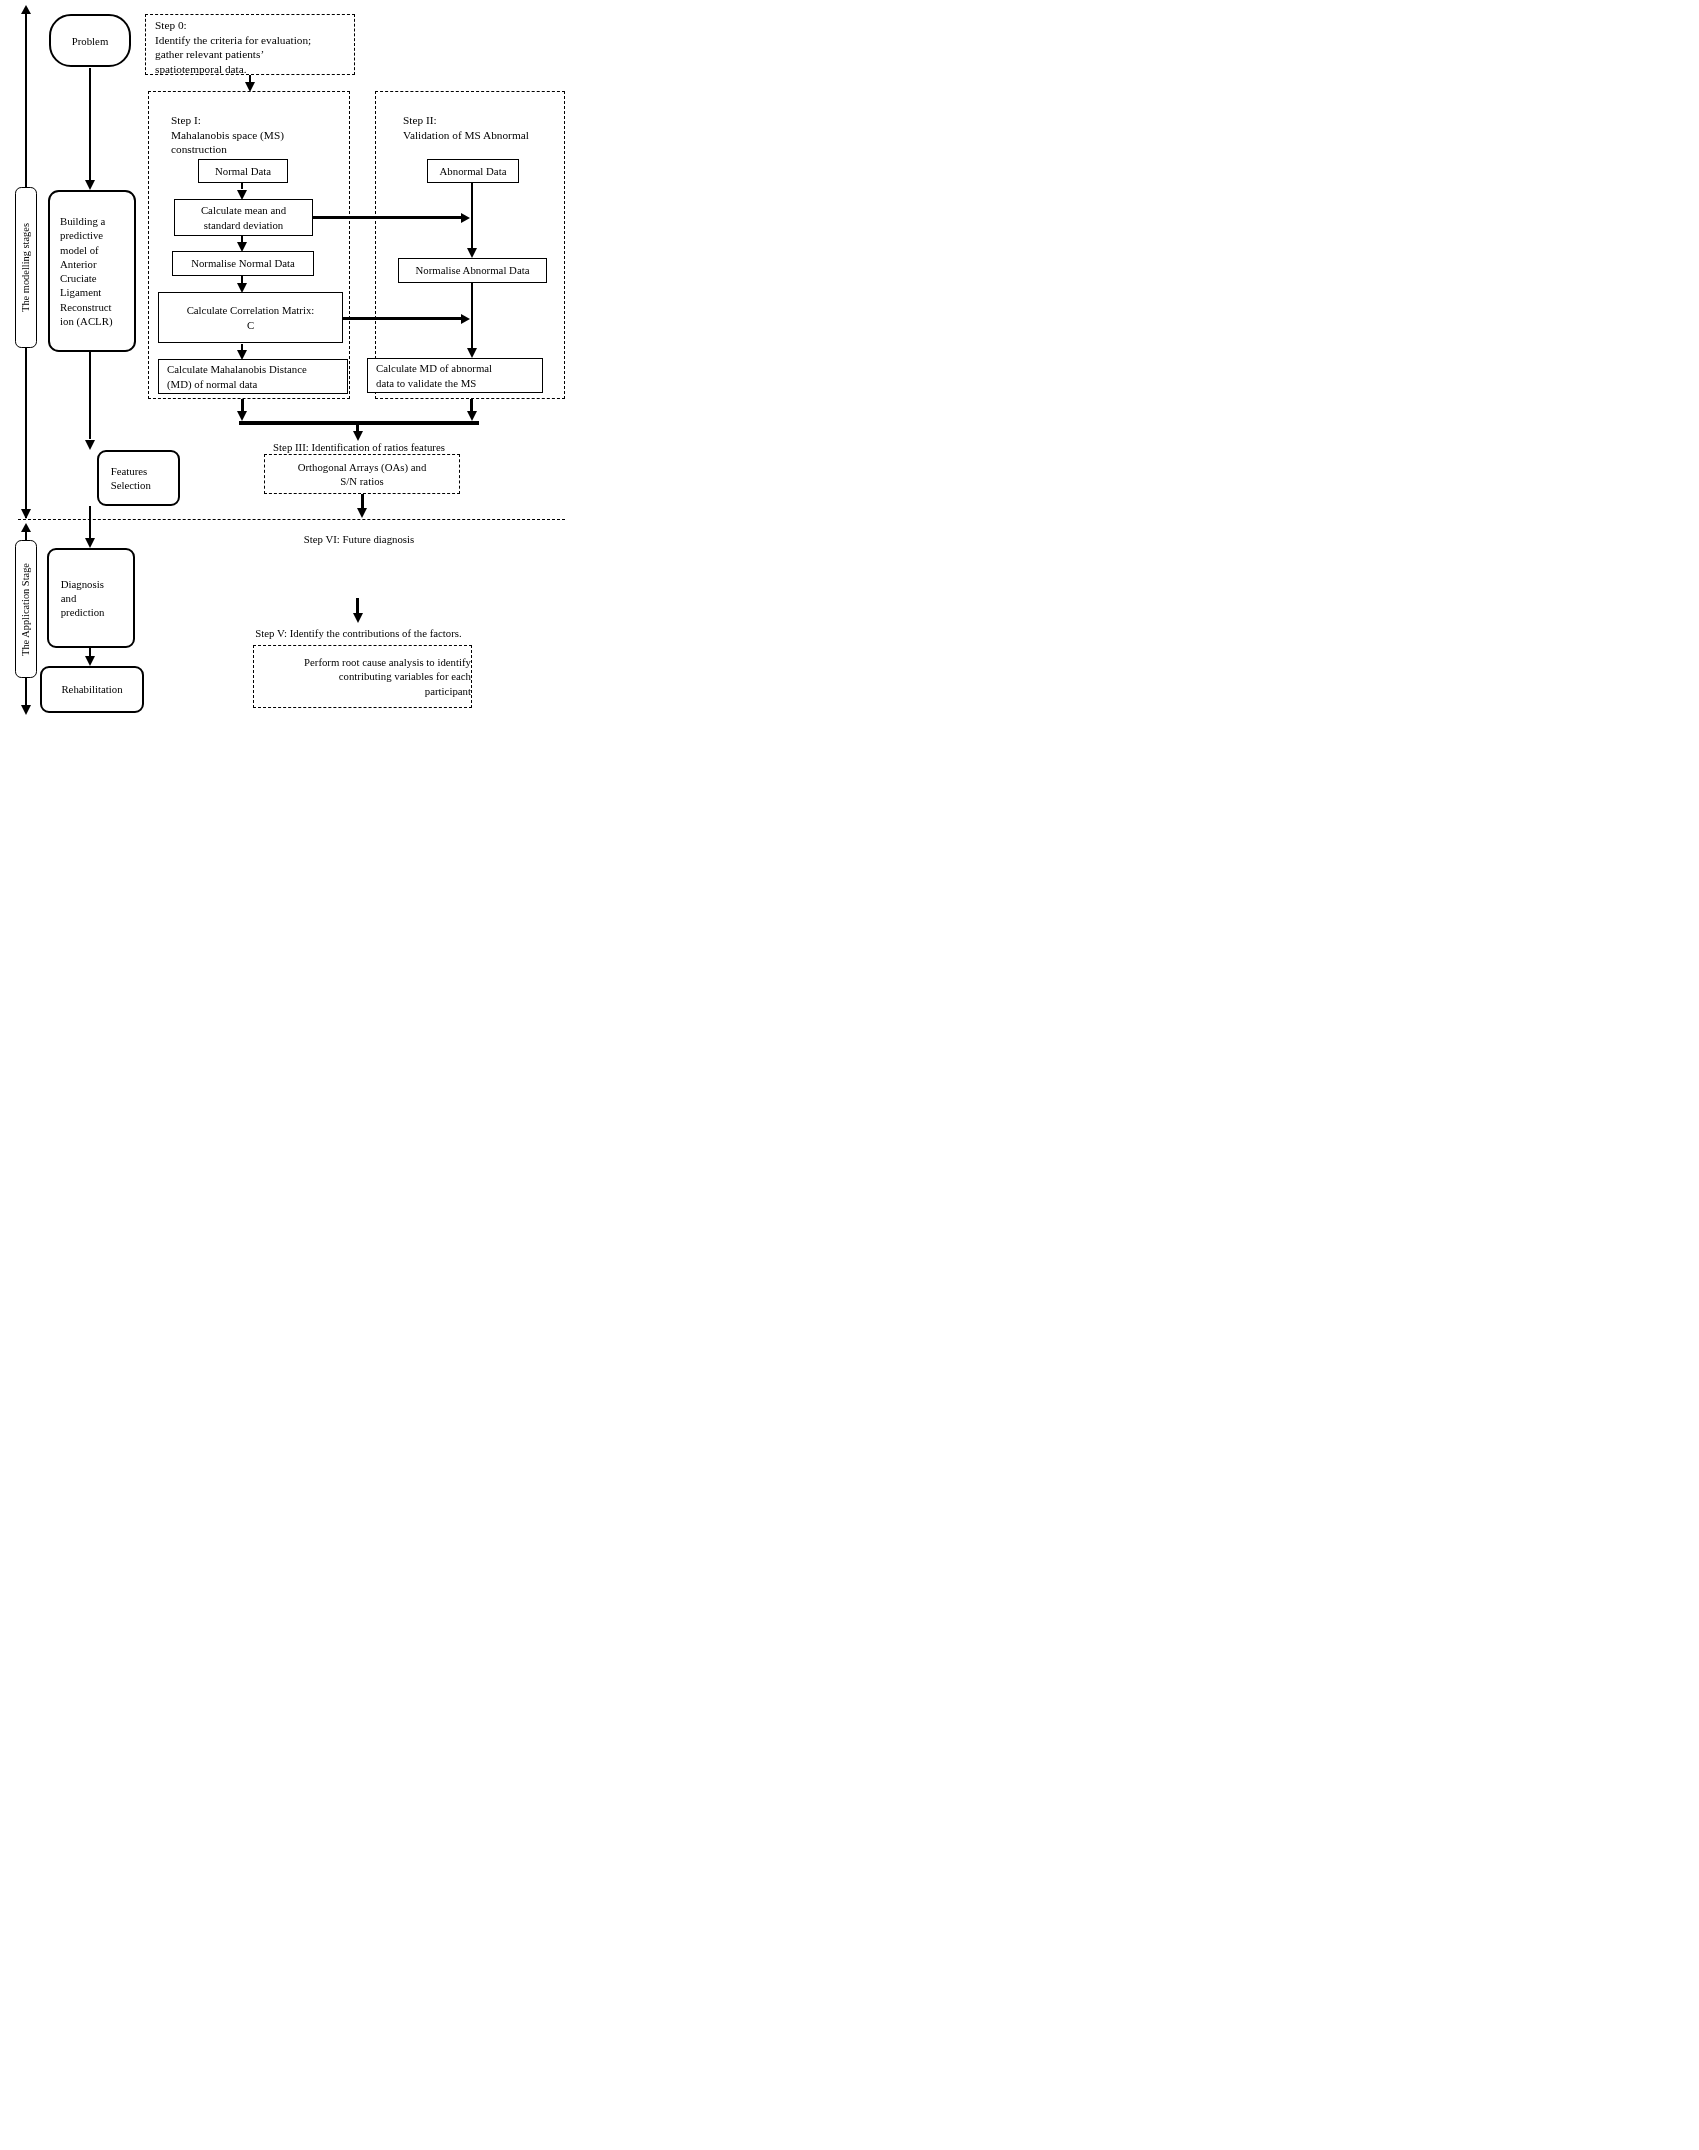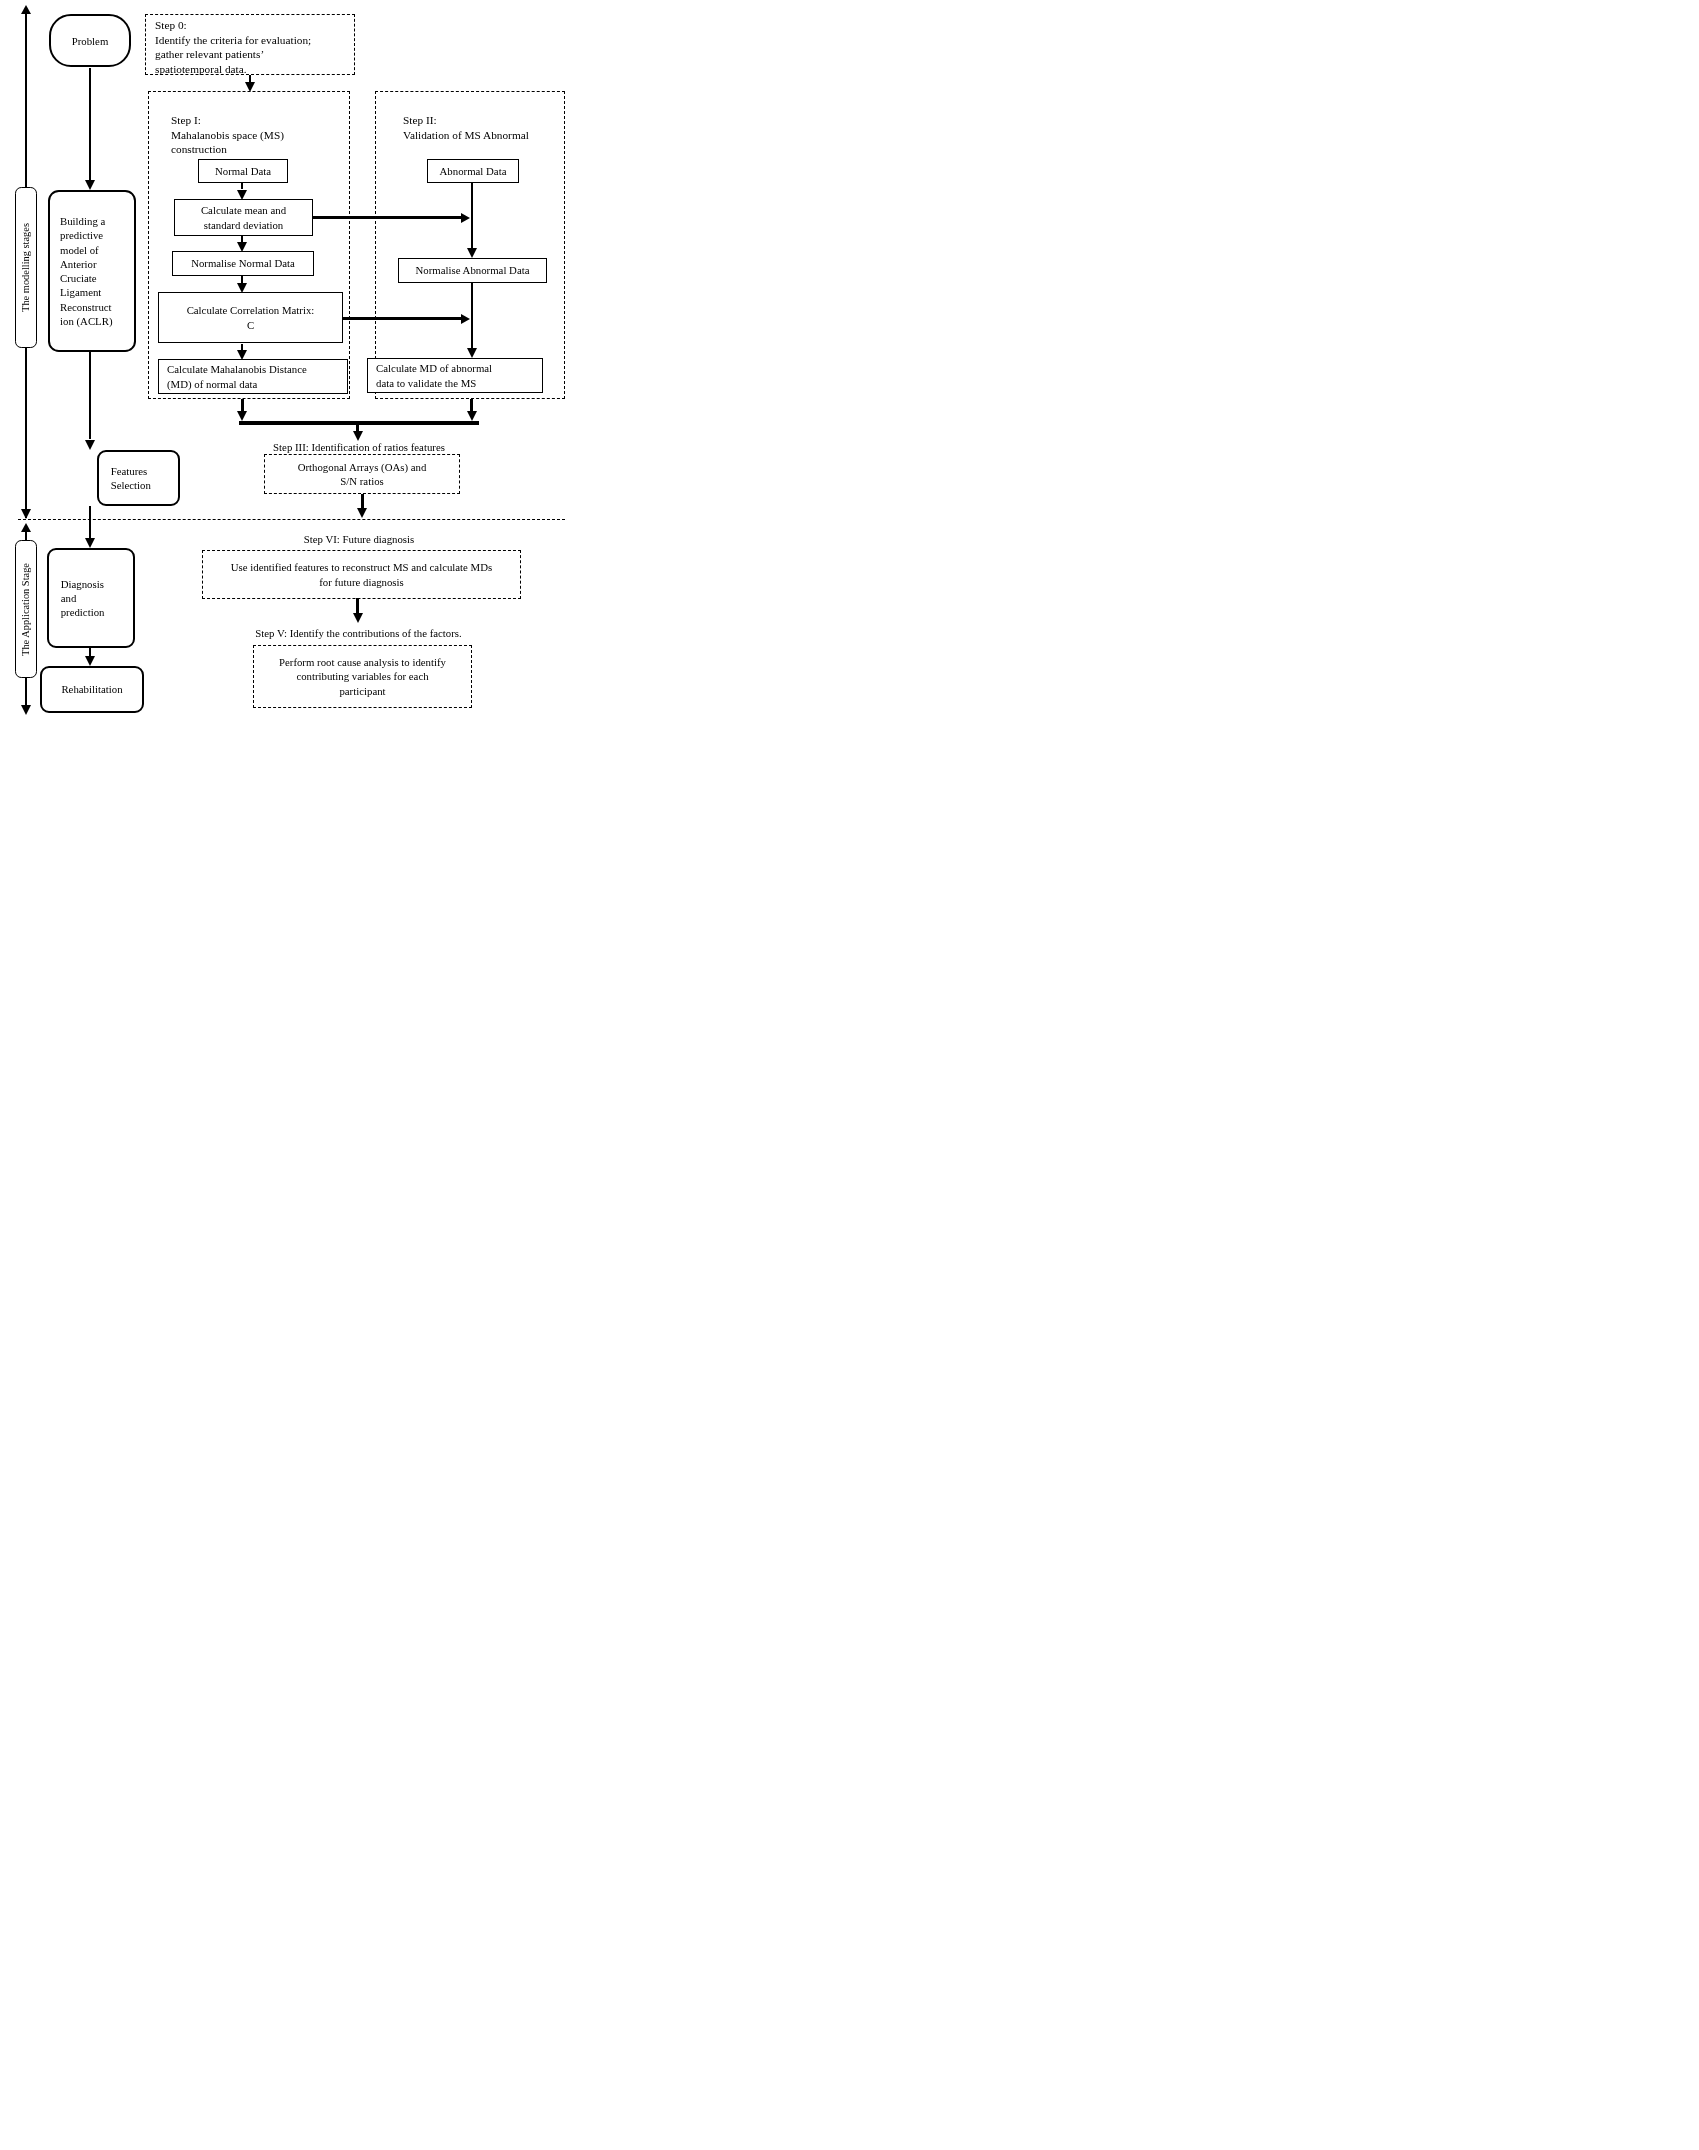--- a/index.html
+++ b/index.html
@@ -220,29 +220,25 @@
   <div class="abs center t" style="left:226px;top:440px;width:266px;">Step III: Identification of ratios features</div>
   <div class="box-dash fine center" style="left:264px;top:454px;width:196px;height:40px;display:flex;flex-direction:column;justify-content:center;">
     <div class="t">Orthogonal Arrays (OAs) and</div>
     <div class="t">S/N ratios</div>
   </div>
 
   <div class="stem-v thick" style="left:361px;top:494px;height:15.3px;"></div>
   <div class="head-down" style="left:357px;top:508px;"></div>
 
   <div class="abs center t" style="left:226px;top:532px;width:266px;">Step VI: Future diagnosis</div>
-  <div class="box-dash fine center" style="left:202px;top:550px;width:319px;height:49px;display:flex;flex-direction:column;justify-content:center;">
-    <div class="t">Use identified features to reconstruct MS and calculate MDs</div>
-    <div class="t">for future diagnosis</div>
-  </div>
 
   <div class="stem-v thick" style="left:356px;top:598px;height:15.3px;"></div>
   <div class="head-down" style="left:353px;top:613px;"></div>
 
   <div class="abs center t" style="left:203px;top:626px;width:311px;">Step V: Identify the contributions of the factors.</div>
-  <div class="box-dash fine center" style="left:253px;top:645px;width:219px;height:63px;display:flex;flex-direction:column;justify-content:center;">
+  <div class="box-dash fine center" style="left:253px;top:645px;width:219px;height:63px;display:flex;flex-direction:column;justify-content:center;text-align:right;">
     <div class="t">Perform root cause analysis to identify</div>
     <div class="t">contributing variables for each</div>
     <div class="t">participant</div>
   </div>
 
 </div>
 
 
 </body></html>

